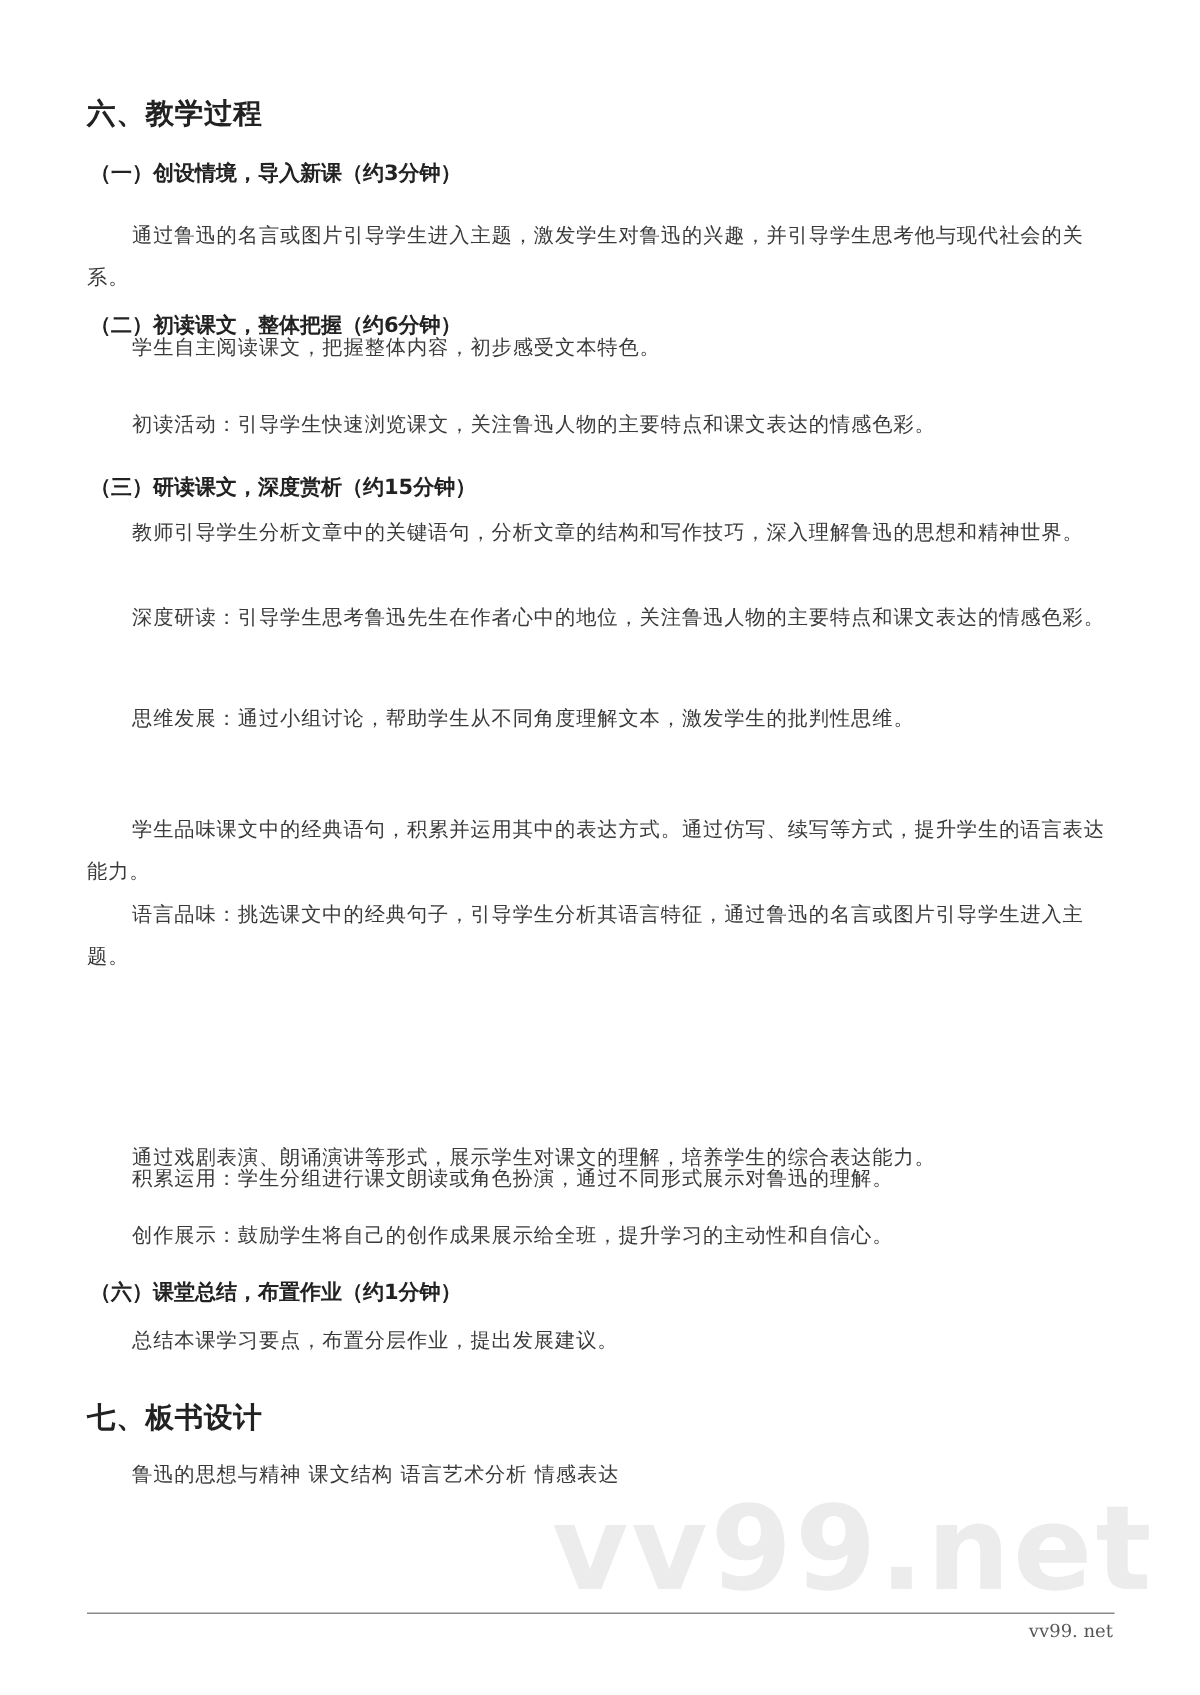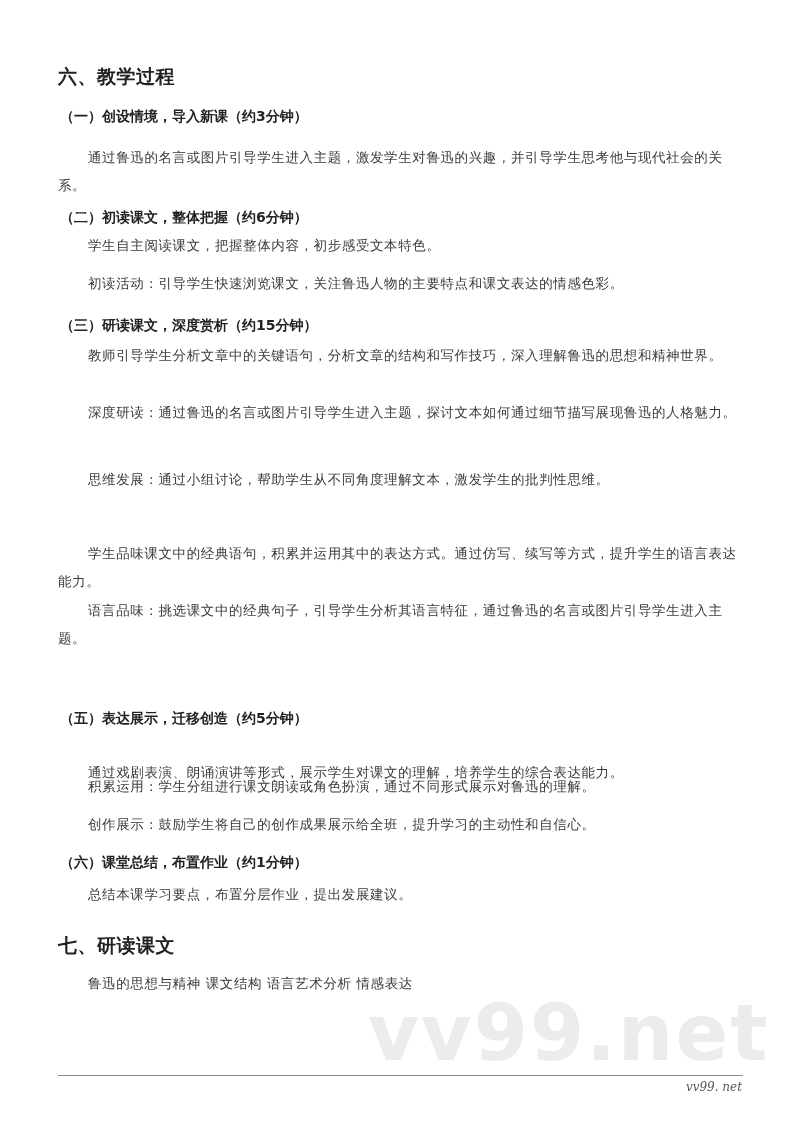--- a/index.html
+++ b/index.html
@@ -9,52 +9,51 @@
   .h1 { position: absolute; left: 58px; font-family: "DejaVu Sans", "Liberation Sans", sans-serif;
         font-size: 19px; font-weight: bold; color: #222222; letter-spacing: 0.5px; line-height: 24px; margin: 0; }
   .h2 { position: absolute; left: 60px; font-family: "DejaVu Sans", "Liberation Sans", sans-serif;
         font-size: 14px; font-weight: bold; color: #222222; line-height: 20px; margin: 0; }
   .p { position: absolute; left: 58px; width: 685px; font-size: 13.5px; line-height: 28px;
        color: #3a3a3a; text-indent: 30px; margin: 0; letter-spacing: 0.6px; }
   .watermark { position: absolute; left: 368px; top: 993px; font-family: "DejaVu Sans", "Liberation Sans", sans-serif;
                font-weight: bold; font-size: 78px; color: #ececec; letter-spacing: 2px; line-height: 80px; }
   .rule { position: absolute; left: 58px; top: 1075px; width: 685px; height: 0; border-top: 1.5px solid #8a8a8a; }
   .footer { position: absolute; right: 58px; top: 1080px; font-family: "DejaVu Serif", "Liberation Serif", serif;
-            font-style: italic; font-size: 12px; color: #555555; }
+            font-size: 12px; color: #555555; }
 </style>
 </head>
 <body>
 
 <div class="page">
 
   <h1 class="h1" style="top:64px">六、教学过程</h1>
 
   <h2 class="h2" style="top:106px">（一）创设情境，导入新课（约3分钟）</h2>
   <p class="p" style="top:143px">通过鲁迅的名言或图片引导学生进入主题，激发学生对鲁迅的兴趣，并引导学生思考他与现代社会的关系。</p>
 
   <h2 class="h2" style="top:207px">（二）初读课文，整体把握（约6分钟）</h2>
-  <p class="p" style="top:231px">学生自主阅读课文，把握整体内容，初步感受文本特色。</p>
+  <p class="p" style="top:218px">学生自主阅读课文，把握整体内容，初步感受文本特色。</p>
   <p class="p" style="top:269px">初读活动：引导学生快速浏览课文，关注鲁迅人物的主要特点和课文表达的情感色彩。</p>
 
   <h2 class="h2" style="top:315px">（三）研读课文，深度赏析（约15分钟）</h2>
   <p class="p" style="top:341px">教师引导学生分析文章中的关键语句，分析文章的结构和写作技巧，深入理解鲁迅的思想和精神世界。</p>
-  <p class="p" style="top:398px">深度研读：通过鲁迅的名言或图片引导学生进入主题，探讨文本如何通过细节描写展现鲁迅的人格魅力。</p>
+  <p class="p" style="top:398px">深度研读：引导学生思考鲁迅先生在作者心中的地位，关注鲁迅人物的主要特点和课文表达的情感色彩。</p>
   <p class="p" style="top:465px">思维发展：通过小组讨论，帮助学生从不同角度理解文本，激发学生的批判性思维。</p>
 
   <p class="p" style="top:539px">学生品味课文中的经典语句，积累并运用其中的表达方式。通过仿写、续写等方式，提升学生的语言表达能力。</p>
   <p class="p" style="top:596px">语言品味：挑选课文中的经典句子，引导学生分析其语言特征，通过鲁迅的名言或图片引导学生进入主题。</p>
 
-  <h2 class="h2" style="top:708px">（五）表达展示，迁移创造（约5分钟）</h2>
   <p class="p" style="top:758px">通过戏剧表演、朗诵演讲等形式，展示学生对课文的理解，培养学生的综合表达能力。</p>
   <p class="p" style="top:772px">积累运用：学生分组进行课文朗读或角色扮演，通过不同形式展示对鲁迅的理解。</p>
   <p class="p" style="top:810px">创作展示：鼓励学生将自己的创作成果展示给全班，提升学习的主动性和自信心。</p>
 
   <h2 class="h2" style="top:852px">（六）课堂总结，布置作业（约1分钟）</h2>
   <p class="p" style="top:880px">总结本课学习要点，布置分层作业，提出发展建议。</p>
 
-  <h1 class="h1" style="top:933px">七、研读课文</h1>
+  <h1 class="h1" style="top:933px">七、板书设计</h1>
   <p class="p" style="top:969px">鲁迅的思想与精神 课文结构 语言艺术分析 情感表达</p>
 
   <div class="watermark">vv99.net</div>
 
   <div class="rule"></div>
   <div class="footer">vv99. net</div>
 </div>
 
 </body></html>

